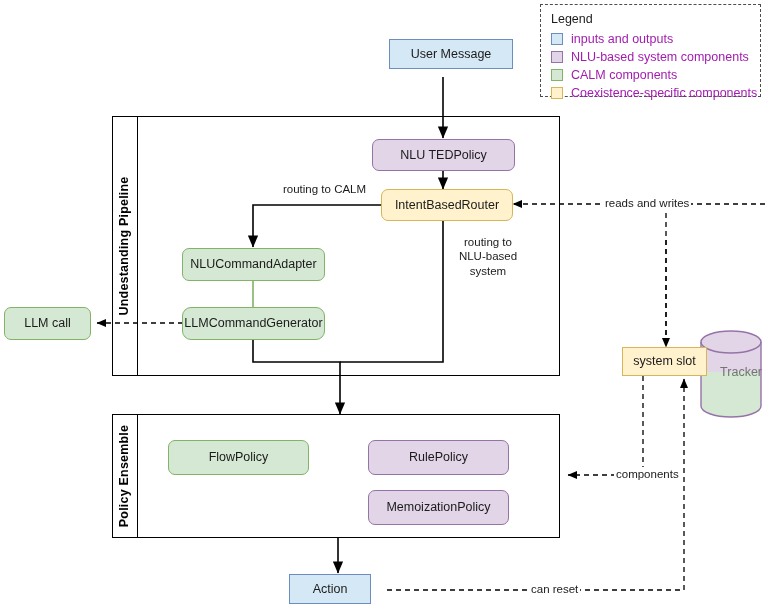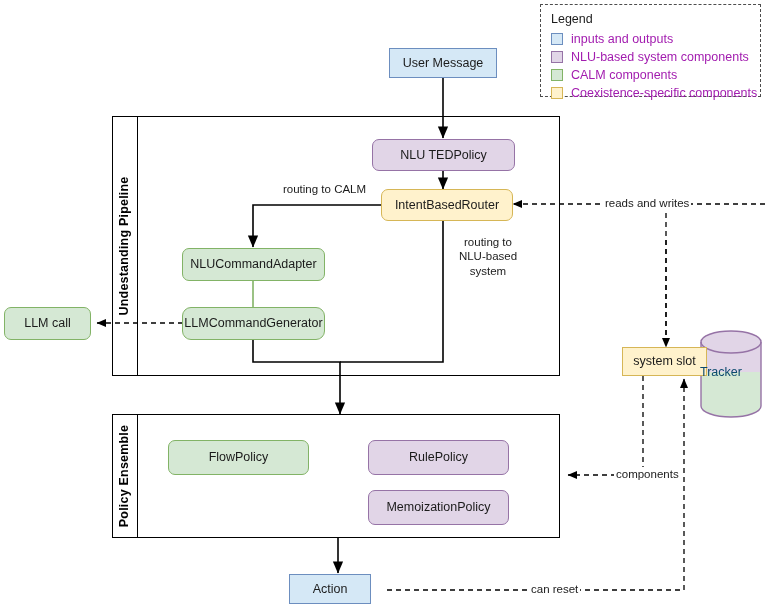--- a/index.html
+++ b/index.html
@@ -121,23 +121,23 @@
   #tracker-shape {
     position: absolute;
     left: 700px; top: 330px;
     width: 62px; height: 88px;
     z-index: 4;
   }
   #tracker-label {
     position: absolute;
     left: 700px; top: 365px;
     width: 62px;
-    text-align: left;
-    font-size: 12.5px;
-    color: #0c4a6e;
+    text-align: right;
+    font-size: 12.5px;
+    color: #737373;
     z-index: 6;
   }
 </style>
 </head>
 <body>
 
 <div id="canvas">
 
   <svg class="wires" viewBox="0 0 765 606">
     <defs>
@@ -177,21 +177,21 @@
   <div class="group" style="left:112px; top:116px; width:448px; height:260px;"></div>
   <div class="group-label" style="left:112px; top:116px; width:26px; height:260px;">
     <span>Undestanding Pipeline</span>
   </div>
 
   <div class="group" style="left:112px; top:414px; width:448px; height:124px;"></div>
   <div class="group-label" style="left:112px; top:414px; width:26px; height:124px;">
     <span>Policy Ensemble</span>
   </div>
 
-  <div class="node sq c-blue" style="left:389px; top:48px; width:108px; height:30px;">User Message</div>
+  <div class="node sq c-blue" style="left:389px; top:39px; width:124px; height:30px;">User Message</div>
 
   <div class="node rounded c-purple" style="left:372px; top:139px; width:143px; height:32px;">NLU TEDPolicy</div>
 
   <div class="node rounded c-amber" style="left:381px; top:189px; width:132px; height:32px;">IntentBasedRouter</div>
 
   <div class="node rounded c-green" style="left:182px; top:248px; width:143px; height:33px;">NLUCommandAdapter</div>
 
   <div class="node rounded c-green" style="left:182px; top:307px; width:143px; height:33px;border-radius:9px;">LLMCommandGenerator</div>
 
   <div class="node rounded c-green" style="left:4px; top:307px; width:87px; height:33px;">LLM call</div>

